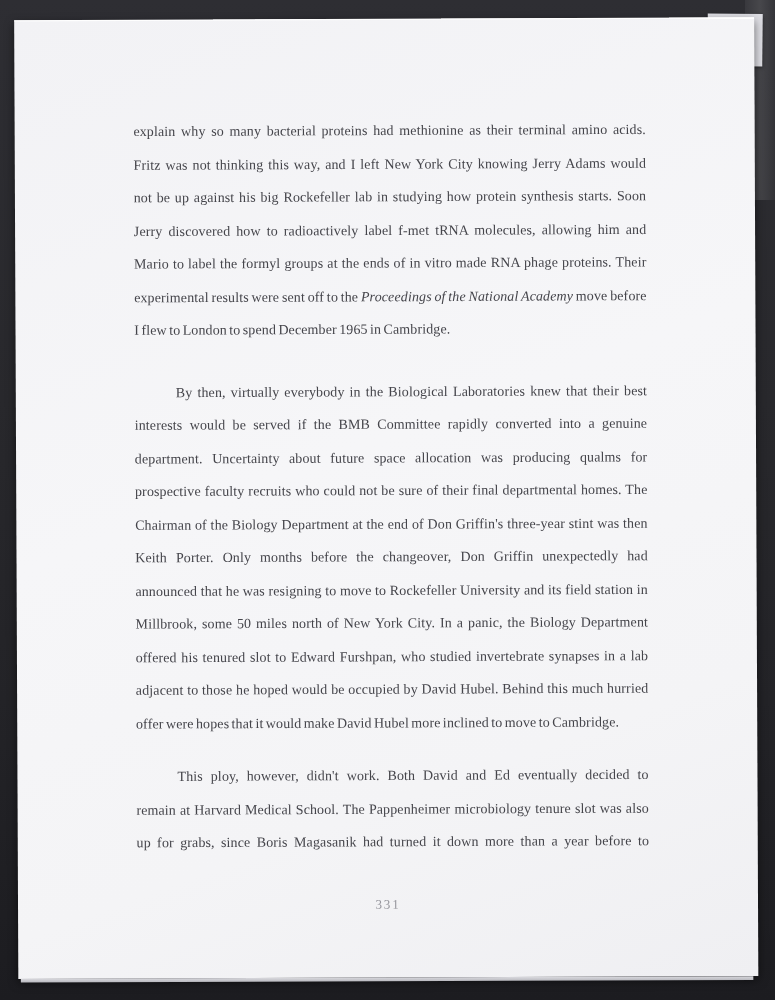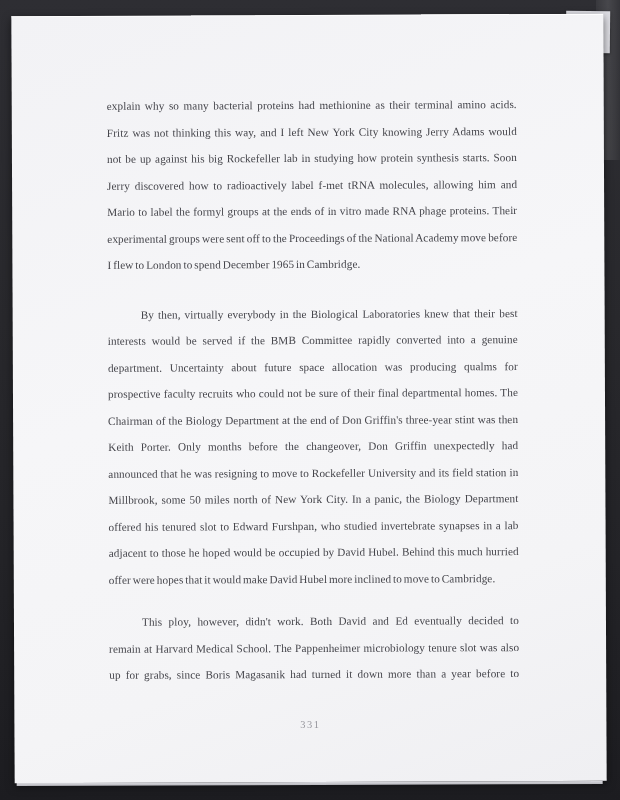--- a/index.html
+++ b/index.html
@@ -84,20 +84,21 @@
     text-align-last: justify;
     white-space: normal;
   }
   p.line.last {
     text-align-last: left;
   }
   p.line.indent {
     text-indent: 33px;
   }
   .italic-title {
+    font-style: italic;
   }
   .page-number {
     position: absolute;
     left: 0;
     right: 0;
     top: 704px;
     text-align: center;
     font-size: 10.5px;
     color: #96969d;
     letter-spacing: 1.5px;
@@ -115,21 +116,21 @@
   <div class="paper-page">
 
     <div class="text-block">
 
       <div class="paragraph paragraph-1">
         <p class="line">explain why so many bacterial proteins had methionine as their terminal amino acids.</p>
         <p class="line">Fritz was not thinking this way, and I left New York City knowing Jerry Adams would</p>
         <p class="line">not be up against his big Rockefeller lab in studying how protein synthesis starts.  Soon</p>
         <p class="line">Jerry discovered how to radioactively label f-met tRNA molecules, allowing him and</p>
         <p class="line">Mario to label the formyl groups at the ends of in vitro made RNA phage proteins.  Their</p>
-        <p class="line"><span>experimental groups were sent off to the </span><span class="italic-title">Proceedings of the National Academy</span><span> move before</span></p>
+        <p class="line"><span>experimental results were sent off to the </span><span class="italic-title">Proceedings of the National Academy</span><span> move before</span></p>
         <p class="line last">I flew to London to spend December 1965 in Cambridge.</p>
       </div>
 
       <div class="paragraph paragraph-2">
         <p class="line indent">By then, virtually everybody in the Biological Laboratories knew that their best</p>
         <p class="line">interests would be served if the BMB Committee rapidly converted into a genuine</p>
         <p class="line">department.  Uncertainty about future space allocation was producing qualms for</p>
         <p class="line">prospective faculty recruits who could not be sure of their final departmental homes.  The</p>
         <p class="line">Chairman of the Biology Department at the end of Don Griffin's three-year stint was then</p>
         <p class="line">Keith Porter.  Only months before the changeover, Don Griffin unexpectedly had</p>

